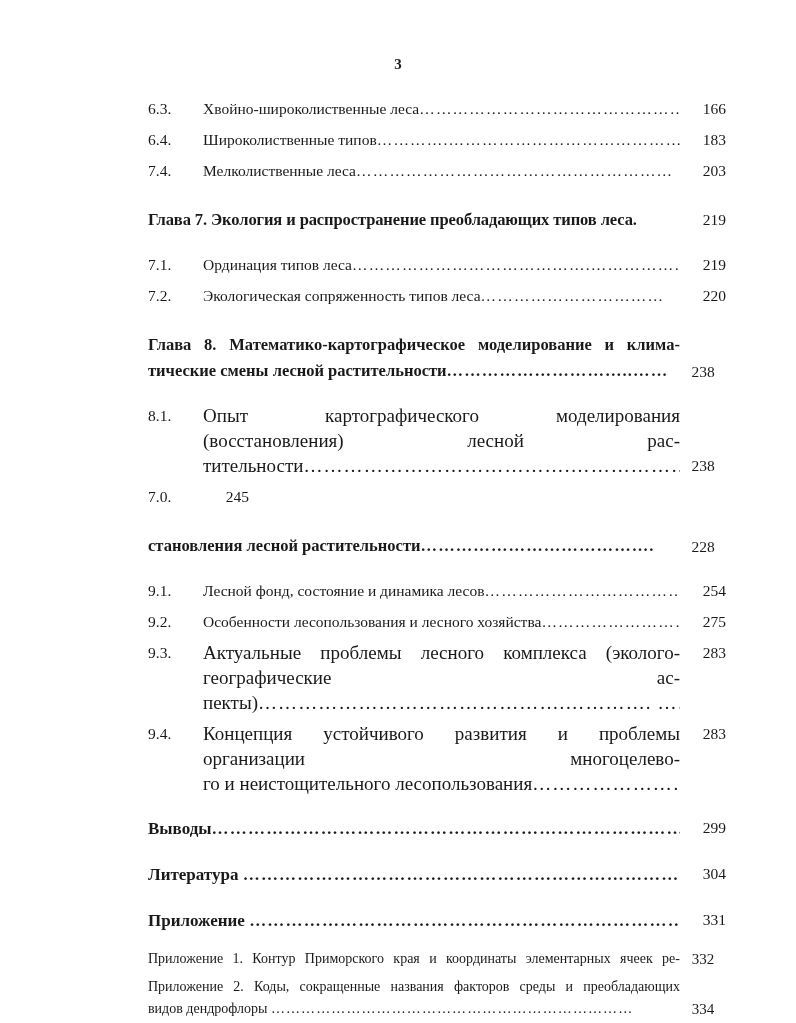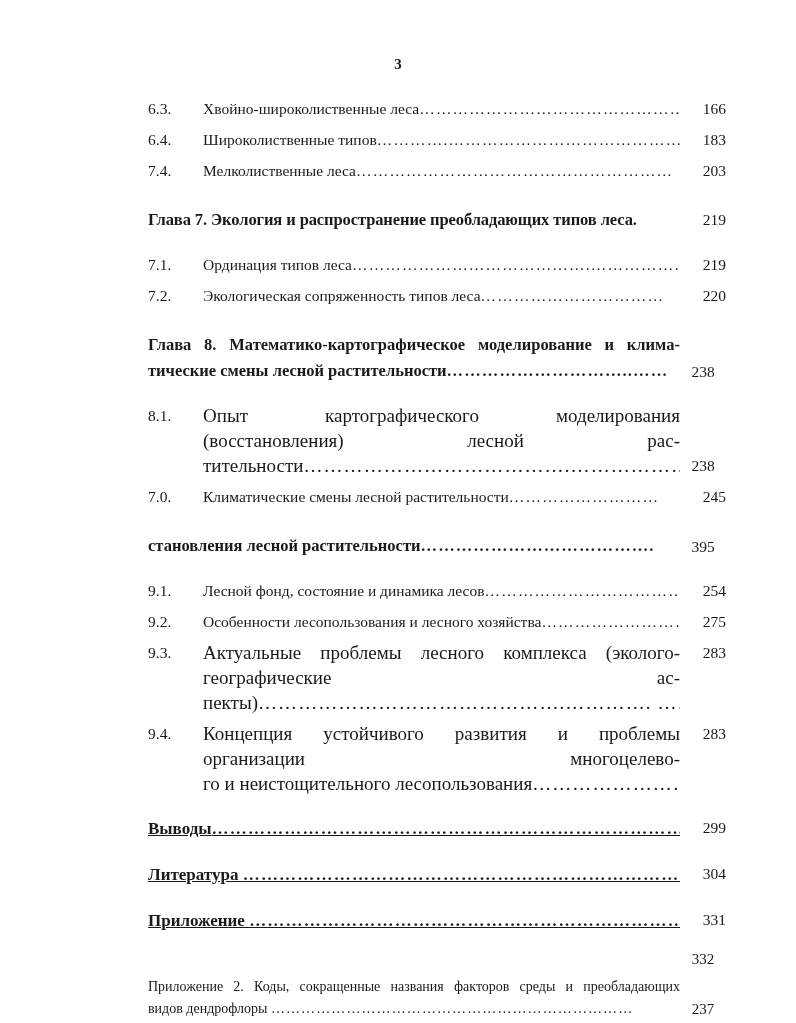--- a/index.html
+++ b/index.html
@@ -102,21 +102,20 @@
   }
   .chapter .pg {
     font-weight: 400;
   }
 
   
   .major .lead {
     font-size: 17px;
     line-height: 27px;
     font-weight: 700;
-    text-decoration: underline;
   }
   .major .pg { font-weight: 400; }
   .appx .pg {
     font-size: 15px;
     line-height: 22px;
   }
 
   
   .two-line .l1,
   .two-line .l2 {
@@ -242,32 +241,29 @@
       <span class="body-col">
         <span class="l1">Опыт картографического моделирования  (восстановления) лесной рас-</span>
         <span class="l2"><span class="t">тительности</span><span class="dots dotfill">………………………………….…………………………………………</span></span>
       </span>
       <span class="pg align-second">238</span>
     </div>
     <div class="gap-sm"></div>
 
     <div class="row sub">
       <span class="num">7.0.</span>
-      <span class="body-col">
-          <span class="lead"><span class="t">Климатические смены  лесной растительности</span><span class="dots dotfill">………………………</span></span>
-        </span>
       <span class="pg">245</span>
     </div>
     <div class="gap-xl"></div>
 
     <div class="row chapter two-line justify">
       <span class="body-col">
         <span class="l2"><span class="t">становления лесной растительности</span><span class="dots dotfill">………………………………….</span></span>
       </span>
-      <span class="pg align-second">395</span>
+      <span class="pg align-second">228</span>
     </div>
     <div class="gap-lg"></div>
 
     <div class="row sub">
       <span class="num">9.1.</span>
       <span class="body-col">
           <span class="lead"><span class="t">Лесной фонд, состояние и динамика лесов</span><span class="dots dotfill">………………………………....</span></span>
         </span>
       <span class="pg">254</span>
     </div>
@@ -321,28 +317,29 @@
     <div class="row major">
       <span class="body-col">
           <span class="lead"><span class="t">Приложение </span><span class="dots dotfill">…………………………………………………………………</span></span>
         </span>
       <span class="pg">331</span>
     </div>
     <div class="gap-md"></div>
 
     <div class="row appx two-line justify">
       <span class="body-col">
+        <span class="l1">Приложение 1. Контур Приморского края и координаты элементарных ячеек ре-</span>
       </span>
       <span class="pg align-second">332</span>
     </div>
     <div class="gap-sm"></div>
 
     <div class="row appx two-line justify">
       <span class="body-col">
         <span class="l1">Приложение 2. Коды, сокращенные названия факторов среды и преобладающих</span>
         <span class="l2"><span class="t">видов дендрофлоры </span><span class="dots dotfill">………………………………………………………………</span></span>
       </span>
-      <span class="pg align-second">237</span>
+      <span class="pg align-second">334</span>
     </div>
     <div class="gap-sm"></div>
 
   </div>
 </div>
 
 </body></html>

